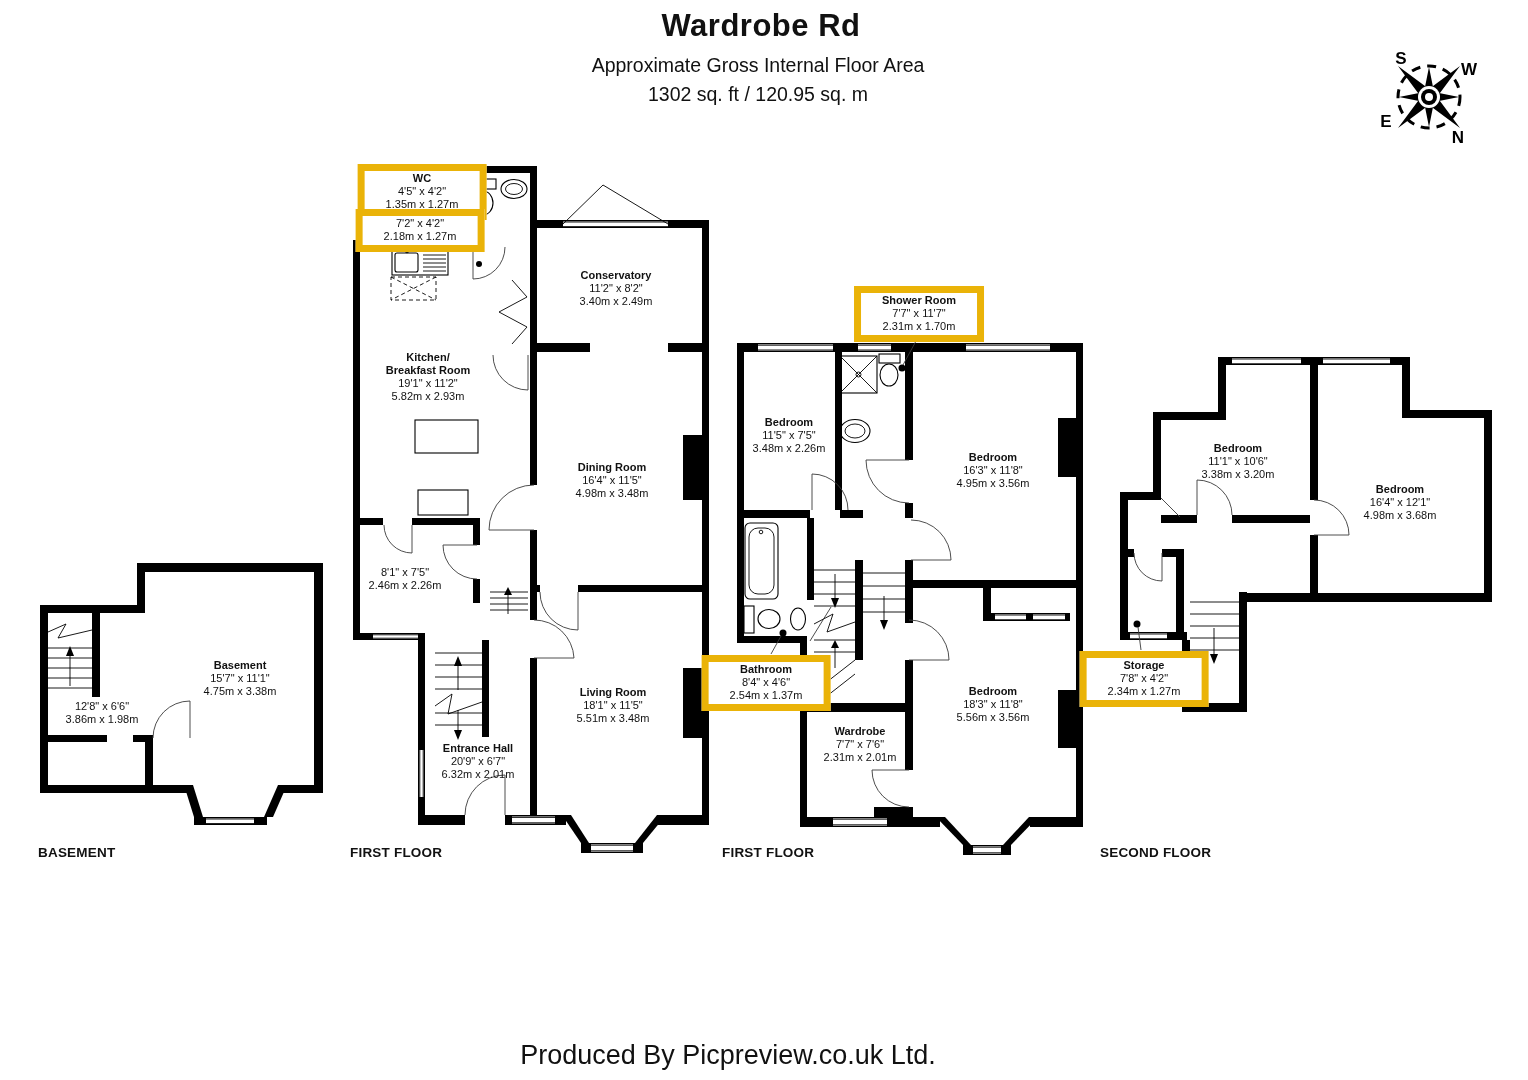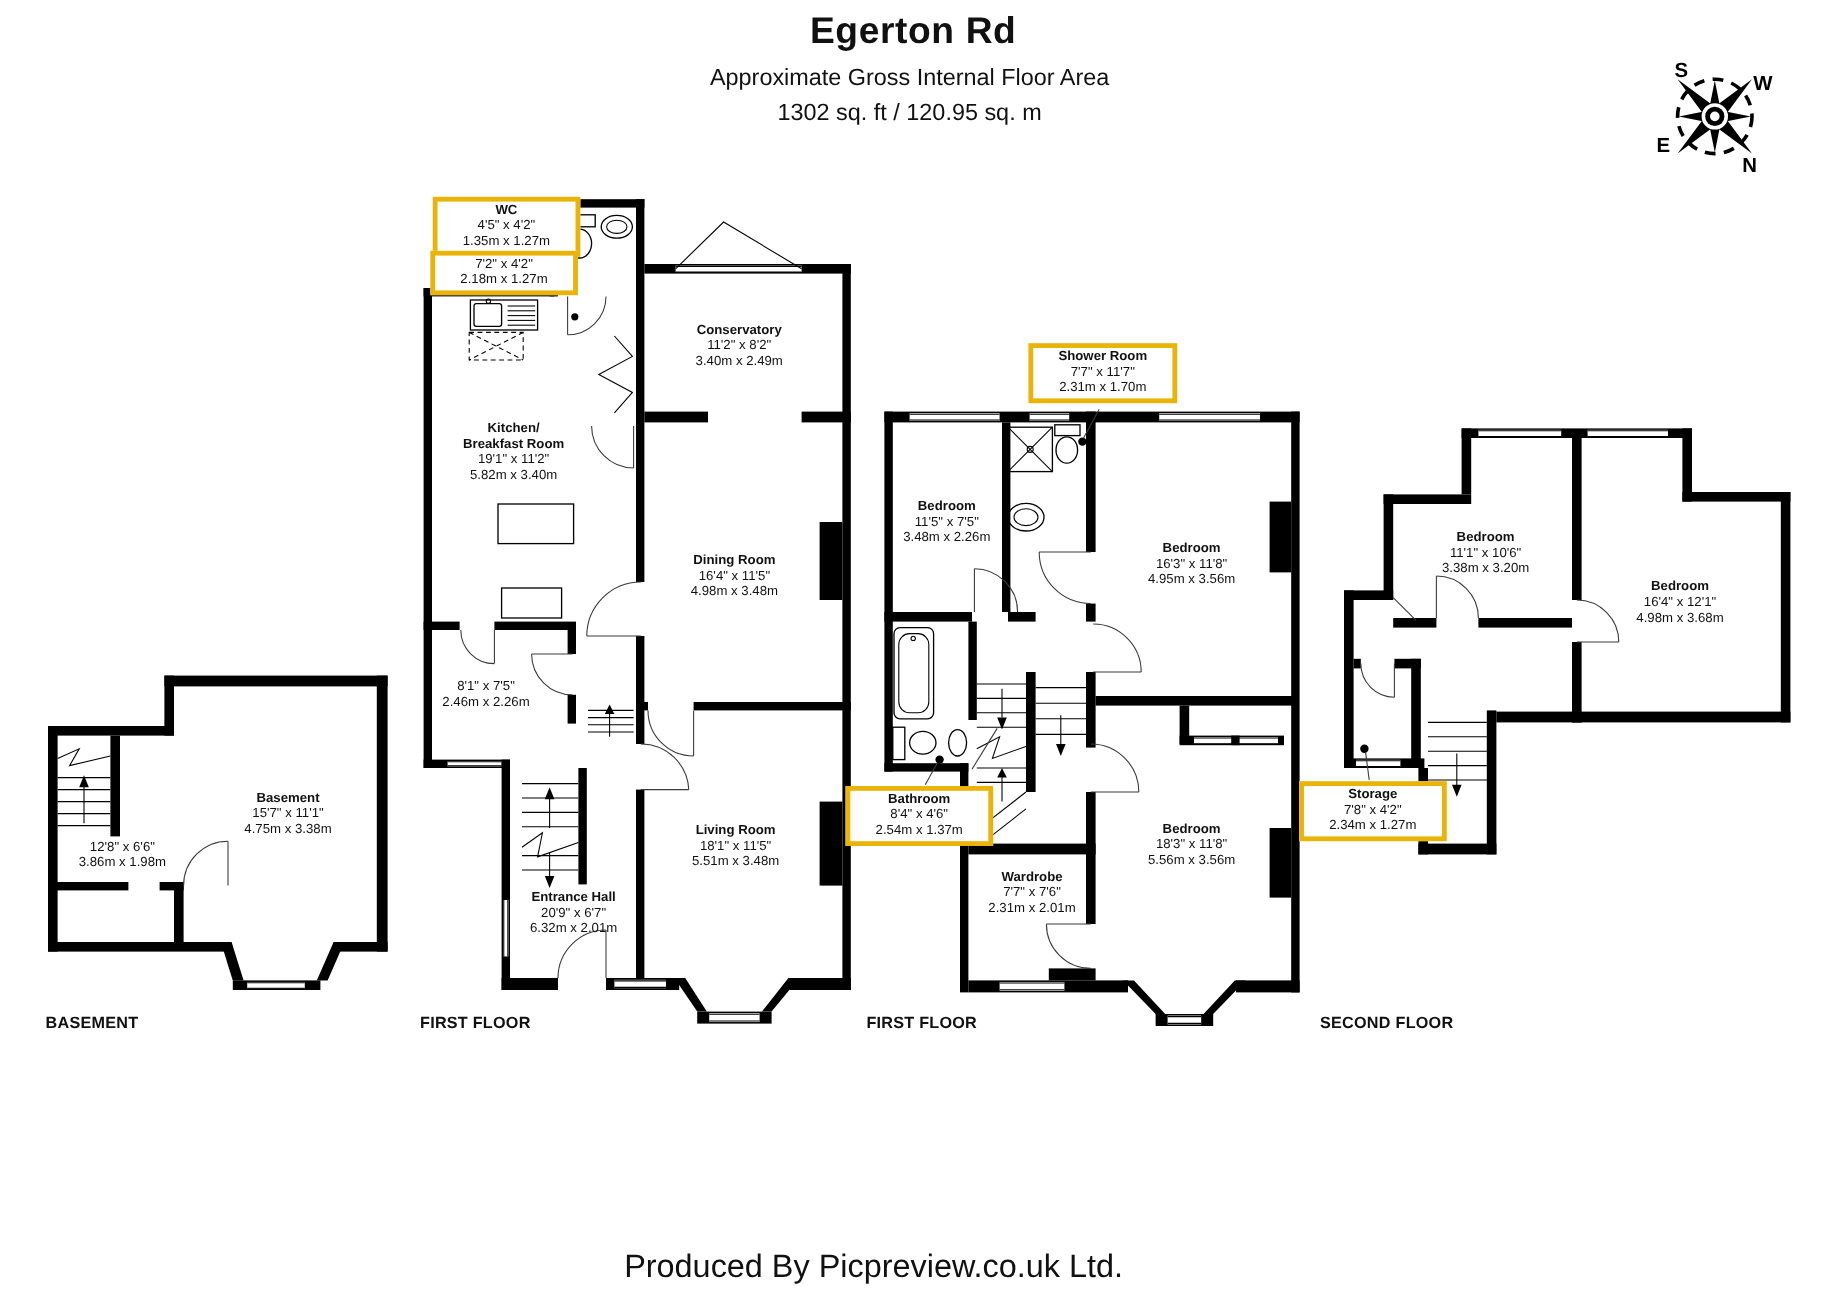--- a/index.html
+++ b/index.html
@@ -8,37 +8,37 @@
   .abs { position:absolute; }
   .hdr-title { top:8px; left:0; width:1522px; text-align:center;
                font-size:31px; font-weight:bold; letter-spacing:0.5px; }
   .hdr-sub1 { top:54px; left:0; width:1516px; text-align:center; font-size:19.5px; }
   .hdr-sub2 { top:83px; left:0; width:1516px; text-align:center; font-size:19.5px; }
   .cap { top:845px; font-size:13.5px; font-weight:bold; letter-spacing:0.2px; }
   .ftr { top:1040px; left:0; width:1456px; text-align:center; font-size:27px; }
   .lbl { position:absolute; transform:translateX(-50%); text-align:center;
          font-size:11px; line-height:13px; white-space:nowrap; }
   .lbl .rn { font-weight:bold; }
-  .boxed { border:4px solid #eab308; background:#fff; padding:1px 21px 2px; }
+  .boxed { border:7px solid #eab308; background:#fff; padding:1px 21px 2px; }
   svg.plan { position:absolute; left:0; top:0; }
   .w  { fill:#000; }
   .t  { fill:none; stroke:#000; stroke-width:1.1; }
   .tn { fill:none; stroke:#000; stroke-width:0.9; }
   .a  { fill:none; stroke:#3a3a3a; stroke-width:0.9; }
   .d  { fill:none; stroke:#000; stroke-width:0.9; stroke-dasharray:4 3; }
   .wh { fill:#fff; }
   .cl { font-size:17px; font-weight:bold; fill:#000; text-anchor:middle;
         font-family:"Liberation Sans", sans-serif; }
 </style>
 </head>
 <body>
 
 <div class="page">
 
-  <div class="abs hdr-title">Egerton Rd</div>
+  <div class="abs hdr-title">Wardrobe Rd</div>
   <div class="abs hdr-sub1">Approximate Gross Internal Floor Area</div>
   <div class="abs hdr-sub2">1302 sq. ft / 120.95 sq. m</div>
 
   <svg class="plan" width="1528" height="1080" viewBox="0 0 1528 1080">
 
     <g>
       <g>
         <rect class="w" x="137" y="563" width="186" height="9"></rect>
         <rect class="w" x="314" y="563" width="9" height="230"></rect>
         <rect class="w" x="137" y="563" width="8" height="50"></rect>
@@ -409,21 +409,21 @@
   </div>
   <div class="lbl" style="left:616px;top:269px">
     <div class="rn">Conservatory</div>
     <div>11'2" x 8'2"</div>
     <div>3.40m x 2.49m</div>
   </div>
   <div class="lbl" style="left:428px;top:351px">
     <div class="rn">Kitchen/</div>
     <div class="rn">Breakfast Room</div>
     <div>19'1" x 11'2"</div>
-    <div>5.82m x 3.40m</div>
+    <div>5.82m x 2.93m</div>
   </div>
   <div class="lbl" style="left:612px;top:461px">
     <div class="rn">Dining Room</div>
     <div>16'4" x 11'5"</div>
     <div>4.98m x 3.48m</div>
   </div>
   <div class="lbl" style="left:405px;top:566px">
     <div>8'1" x 7'5"</div>
     <div>2.46m x 2.26m</div>
   </div>

